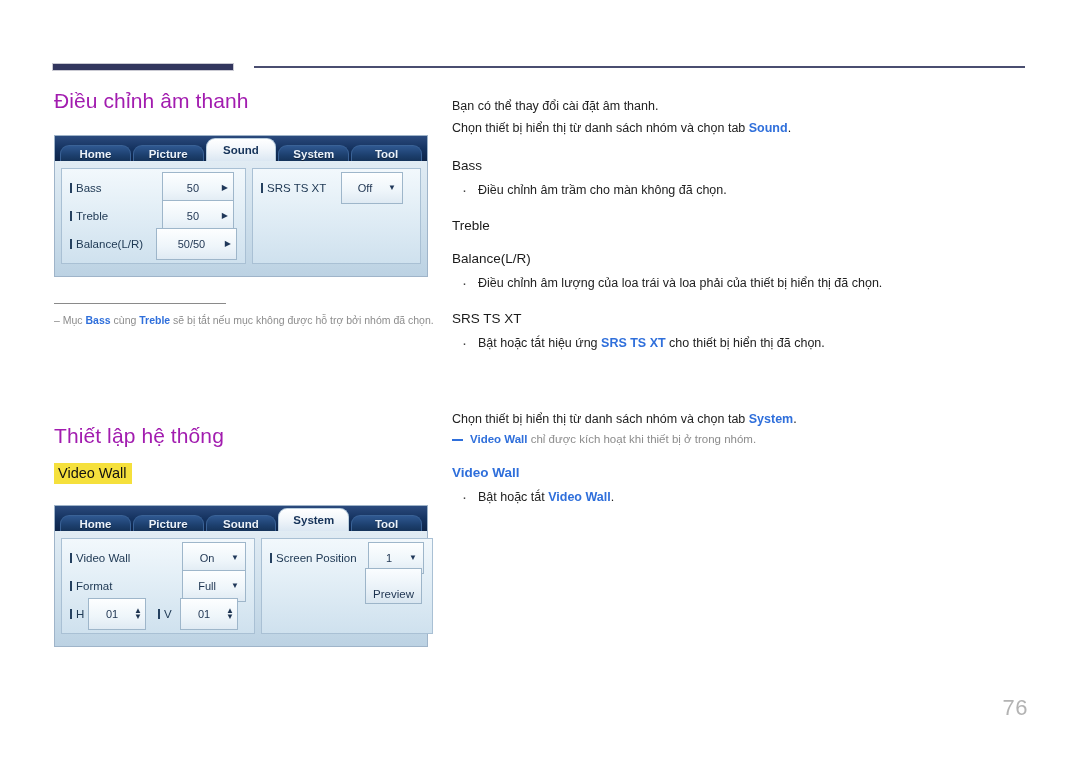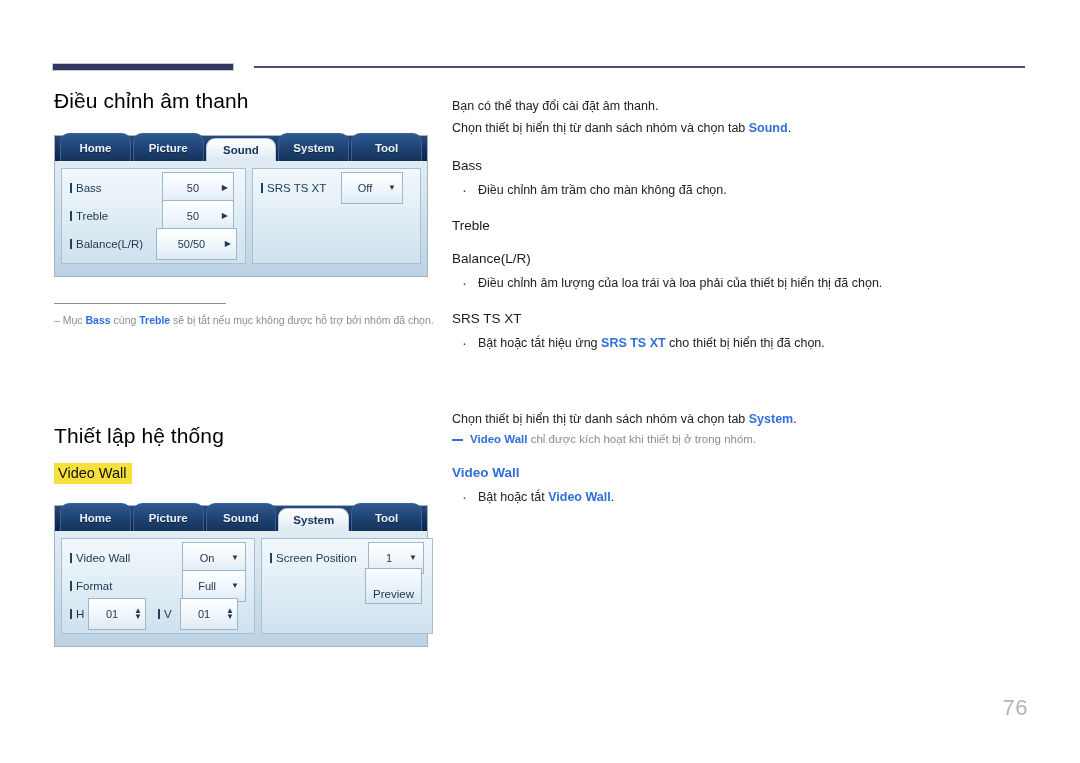--- a/index.html
+++ b/index.html
@@ -24,21 +24,21 @@
     width: 771px; height: 2px;
     background: #4a4e70;
   }
 
   
   .col-left  { position: absolute; left: 54px;  top: 88px;  width: 390px; }
   .col-right { position: absolute; left: 452px; top: 96px;  width: 578px; }
 
   
   h1.section-title {
-    font-size: 21px; font-weight: normal; color: #000000;
+    font-size: 21px; font-weight: normal; color: #a21caf;
     margin: 0 0 22px 0; letter-spacing: .1px; line-height: 1.2;
   }
   .hl-label {
     display: inline-block;
     background: #f5e03c;
     color: #111;
     font-size: 14.5px;
     padding: 2px 5px 3px 4px;
     line-height: 1.15;
   }
@@ -51,21 +51,21 @@
     background: linear-gradient(180deg,#e9f1f7 0%,#cfe0ec 58%,#bcd2e3 100%);
     padding: 0 0 8px 0;
   }
   .osd-tabs {
     position: relative; height: 25px;
     background: linear-gradient(180deg,#2b4a7d 0%,#14325f 52%,#0d2448 100%);
     display: flex; align-items: flex-end; padding: 0 4px;
   }
   .osd-tab {
     flex: 1 1 0;
-    height: 28px; margin: 0 1px;
+    height: 16px; margin: 0 1px;
     display: flex; align-items: center; justify-content: center;
     font-size: 11.5px; font-weight: bold; color: #eaf2fb;
     background: linear-gradient(180deg,#2f5891 0%,#1d406f 60%,#15335a 100%);
     border-radius: 9px 9px 0 0;
     border: 1px solid #3a6296; border-bottom: none;
     text-shadow: 0 1px 0 rgba(0,0,0,.45);
   }
   .osd-tab.active {
     background: linear-gradient(180deg,#ffffff 0%,#f3f7fb 42%,#dbe7f2 100%);
     color: #153258; border-color: #b9cede; text-shadow: none;

